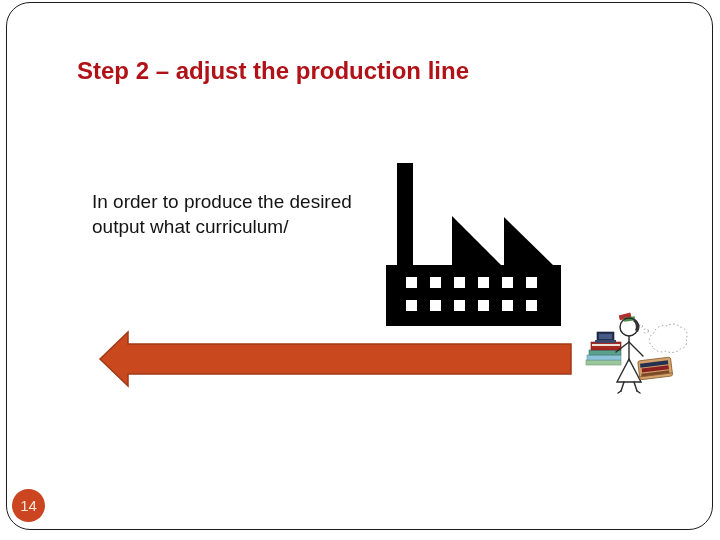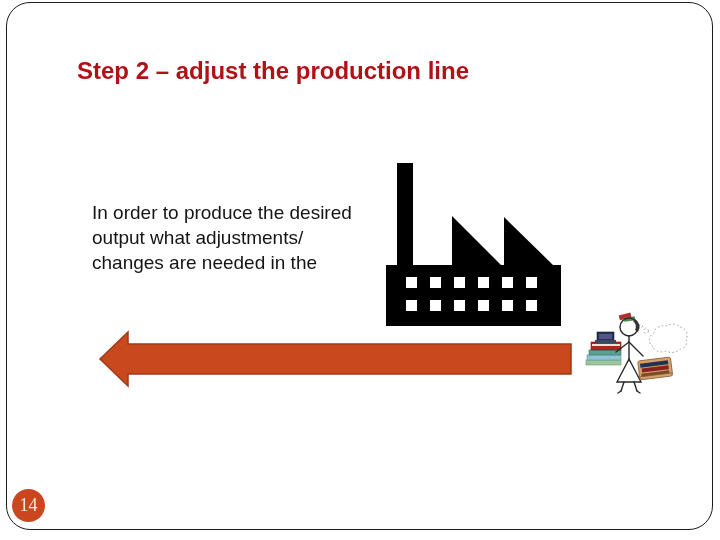--- a/index.html
+++ b/index.html
@@ -18,21 +18,21 @@
     box-sizing: border-box;
     background: #ffffff;
   }
   .slide-title {
     position: absolute; left: 61px; top: 41px; margin: 16px;
     font-size: 24px; font-weight: bold;
     color: var(--title_color, #b01218);
     white-space: nowrap;
   }
   .body-text {
-    position: absolute; left: 92px; top: 200px;
+    position: absolute; left: 92px; top: 189px;
     font-size: 19px; line-height: 25px;
     color: var(--body_color, #141414);
   }
   .factory-svg { position: absolute; left: 385px; top: 160px; }
   .factory-shape { fill: var(--factory_color, #000000); }
   .factory-window { fill: #ffffff; }
   .arrow-svg { position: absolute; left: 95px; top: 328px; }
   .arrow-shape {
     fill: var(--arrow_fill, #c9481e);
     stroke: var(--arrow_stroke, #a03a16);
@@ -40,35 +40,33 @@
   }
   .clipart-svg { position: absolute; left: 583px; top: 311px; }
   .stick { stroke: #2a2a2a; stroke-width: 1.4; fill: none; stroke-linecap: round; }
   .cloud { fill: #ffffff; stroke: #9a9a9a; stroke-width: 1; stroke-dasharray: 1.5 2.5; }
   .page-badge {
     position: absolute; left: 12px; top: 489px;
     width: 33px; height: 33px; border-radius: 50%;
     background: var(--page_circle, #cb4520);
     color: var(--page_text, #f2e9d7);
     display: flex; align-items: center; justify-content: center;
-    font-size: 18px;
-    font-family: Liberation Serif, serif;
+    font-size: 15px;
   }
 </style>
 </head>
 <body>
 
 <div class="slide-frame"></div>
 
 <h1 class="slide-title">Step 2 – adjust the production line</h1>
 
 <div class="body-text">
   <div>In order to produce the desired</div>
-  <div>output what adjustments/</div>
-  <div>changes are needed in the</div>
+  <div>output what curriculum/</div>
 </div>
 
 <svg class="factory-svg" width="180" height="170" viewBox="0 0 180 170">
   <rect class="factory-shape" x="12" y="3" width="16" height="104"></rect>
   <polygon class="factory-shape" points="67,56 67,105 116,105"></polygon>
   <polygon class="factory-shape" points="119,57 119,105 168,105"></polygon>
   <rect class="factory-shape" x="1" y="105" width="175" height="61"></rect>
   <g>
     <rect class="factory-window" x="21" y="117" width="11" height="11"></rect>
     <rect class="factory-window" x="45" y="117" width="11" height="11"></rect>

